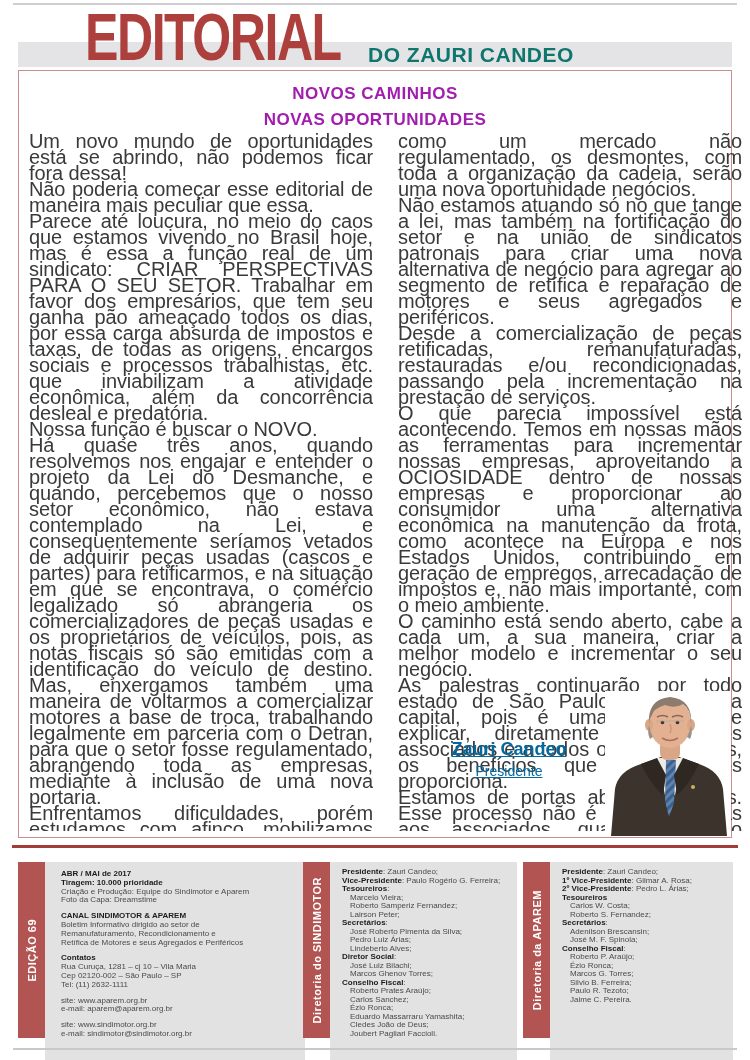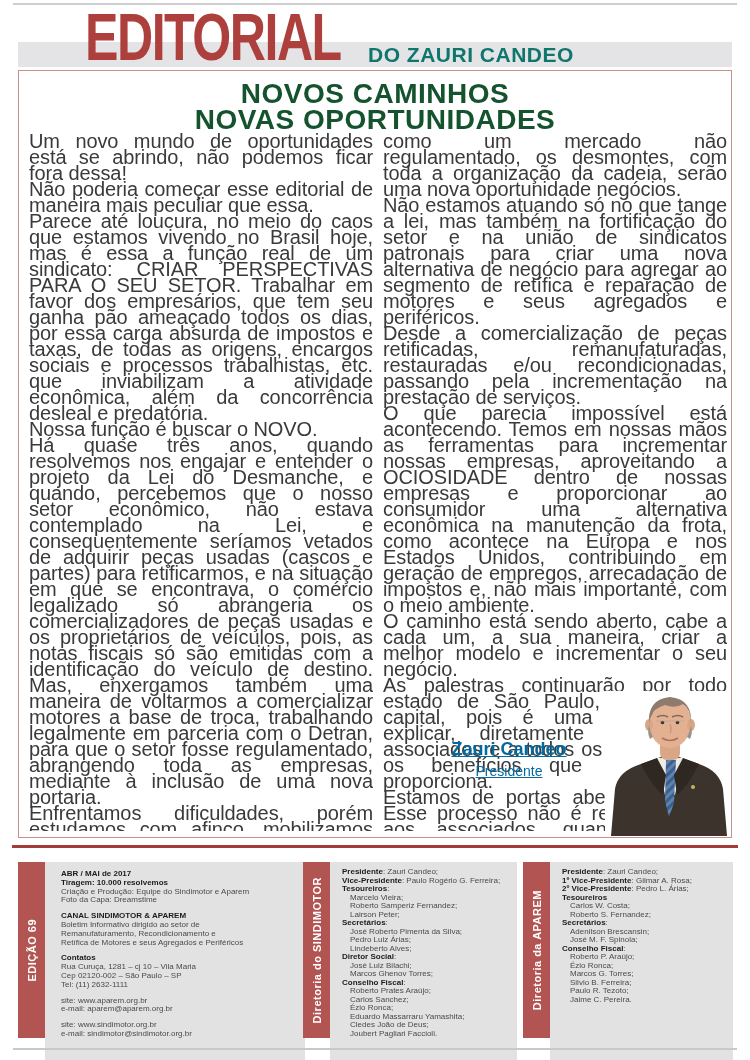--- a/index.html
+++ b/index.html
@@ -9,27 +9,27 @@
   .botline{position:absolute;left:13px;top:1048px;width:724px;height:2px;background:#c9c9cd;}
 
   
   .grayband{position:absolute;left:18px;top:42px;width:714px;height:25px;background:#e4e4e6;}
   .edittitle{position:absolute;left:85px;top:6px;font-size:66px;font-weight:bold;color:#ad403d;
              line-height:62px;letter-spacing:-2px;transform:scaleX(.76);transform-origin:left top;white-space:nowrap;}
   .editsub{position:absolute;left:368px;top:43px;font-size:21px;font-weight:bold;color:#0f766e;letter-spacing:.5px;white-space:nowrap;}
 
   
   .contentbox{position:absolute;left:18px;top:70px;width:712px;height:766px;border:1px solid #c98f8d;background:#fff;}
-  .headline{position:absolute;left:0;top:10px;width:712px;text-align:center;font-size:28px;line-height:26px;
-            font-weight:bold;color:#14532d;letter-spacing:.5px;}
+  .headline{position:absolute;left:0;top:10px;width:712px;text-align:center;font-size:17px;line-height:26px;
+            font-weight:bold;color:#a21caf;letter-spacing:.5px;}
   .col{position:absolute;top:62px;width:344px;font-size:20px;line-height:16px;color:#3a3a3a;
        text-align:justify;letter-spacing:-.1px;overflow:hidden;height:698px;}
   .col p{margin:0;}
   .col-left{left:10px;}
-  .col-right{left:364px;}
+  .col-right{left:379px;}
 
   
   .sig{position:absolute;left:382px;top:668px;width:216px;text-align:center;color:#0369a1;text-decoration:underline;}
   .sig .name{font-size:18px;font-weight:bold;margin-bottom:3px;}
   .sig .role{font-size:14px;margin-bottom:26px;}
   .sig .org{font-size:15px;}
   .photo{position:absolute;left:586px;top:620px;width:126px;height:145px;}
 
   
   .rule{position:absolute;left:12px;top:845px;width:726px;height:3px;background:#a33c38;}
@@ -130,21 +130,21 @@
   </div>
 
   <div class="rule"></div>
 
   <div class="band band1">
     <span>EDIÇÃO 69</span>
   </div>
   <div class="fbox box1">
     <div class="fgroup">
         <div><span class="db">ABR / MAI de 2017</span></div>
-        <div><span class="db">Tiragem: 10.000 resolvemos</span></div>
+        <div><span class="db">Tiragem: 10.000 prioridade</span></div>
         <div><span>Criação e Produção: Equipe do Sindimotor e Aparem</span></div>
         <div><span>Foto da Capa: Dreamstime</span></div>
       </div>
     <div class="fgroup">
         <div><span class="db">CANAL SINDIMOTOR &amp; APAREM</span></div>
         <div><span>Boletim Informativo dirigido ao setor de</span></div>
         <div><span>Remanufaturamento, Recondicionamento e</span></div>
         <div><span>Retífica de Motores e seus Agregados e Periféricos</span></div>
       </div>
     <div class="fgroup">

